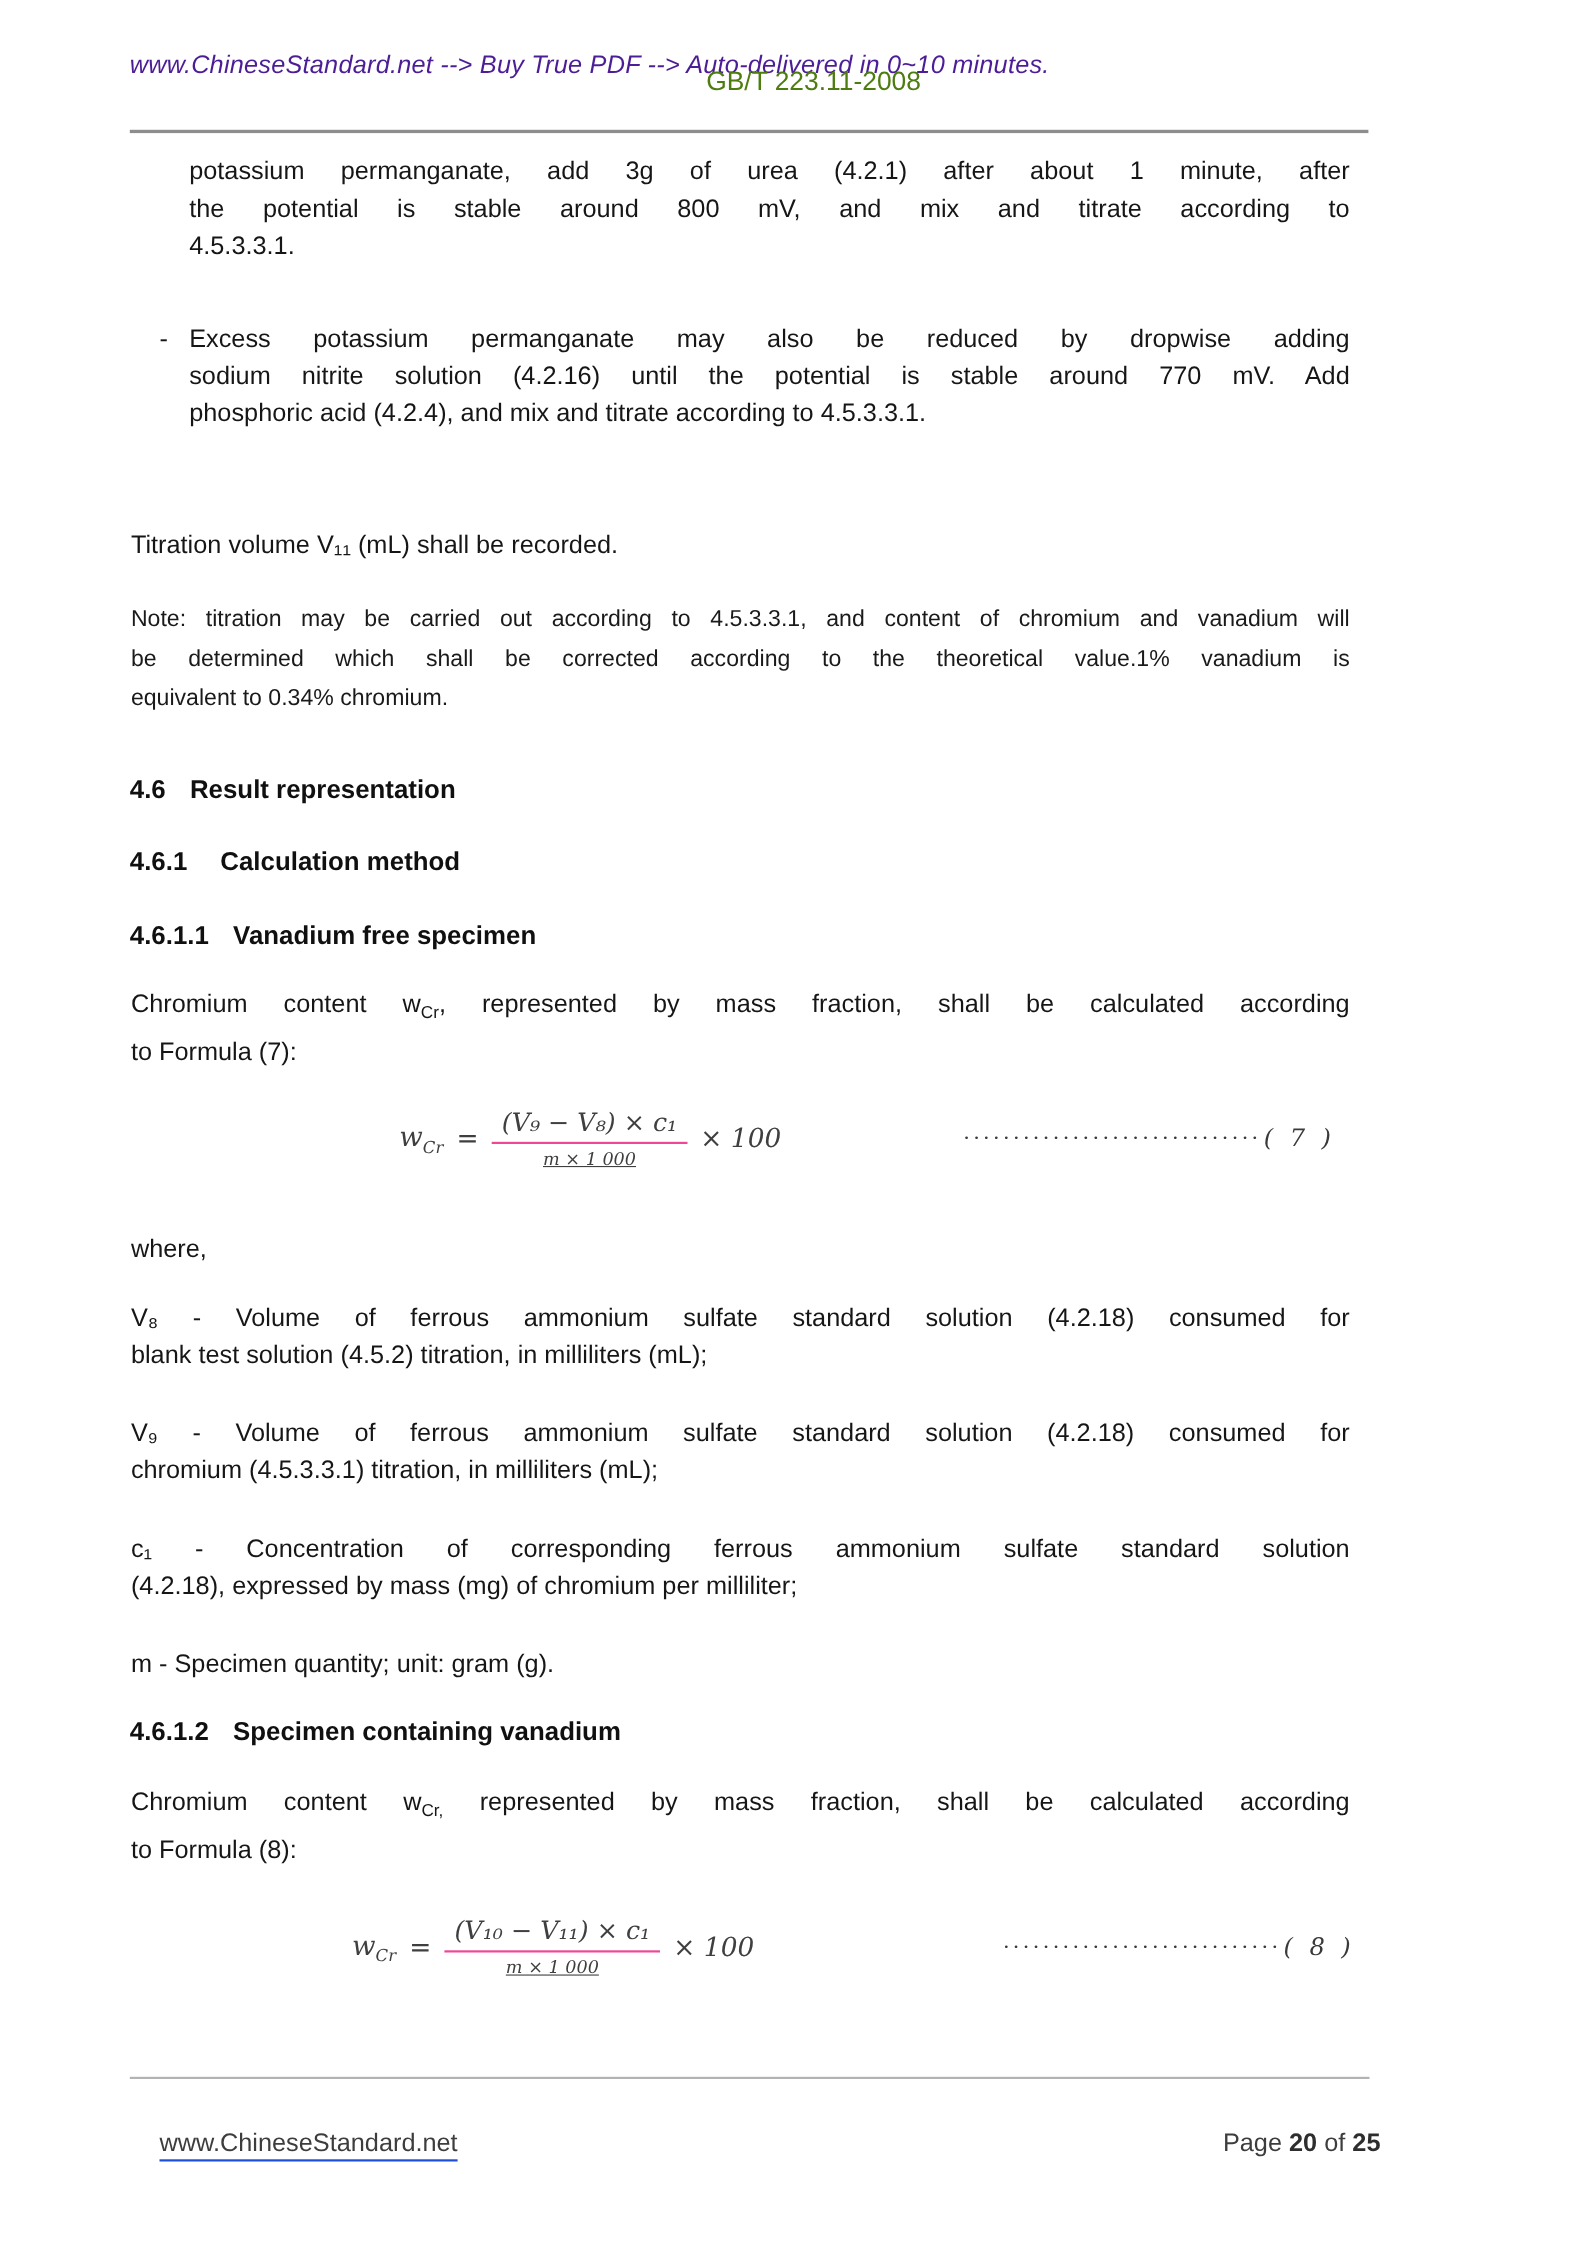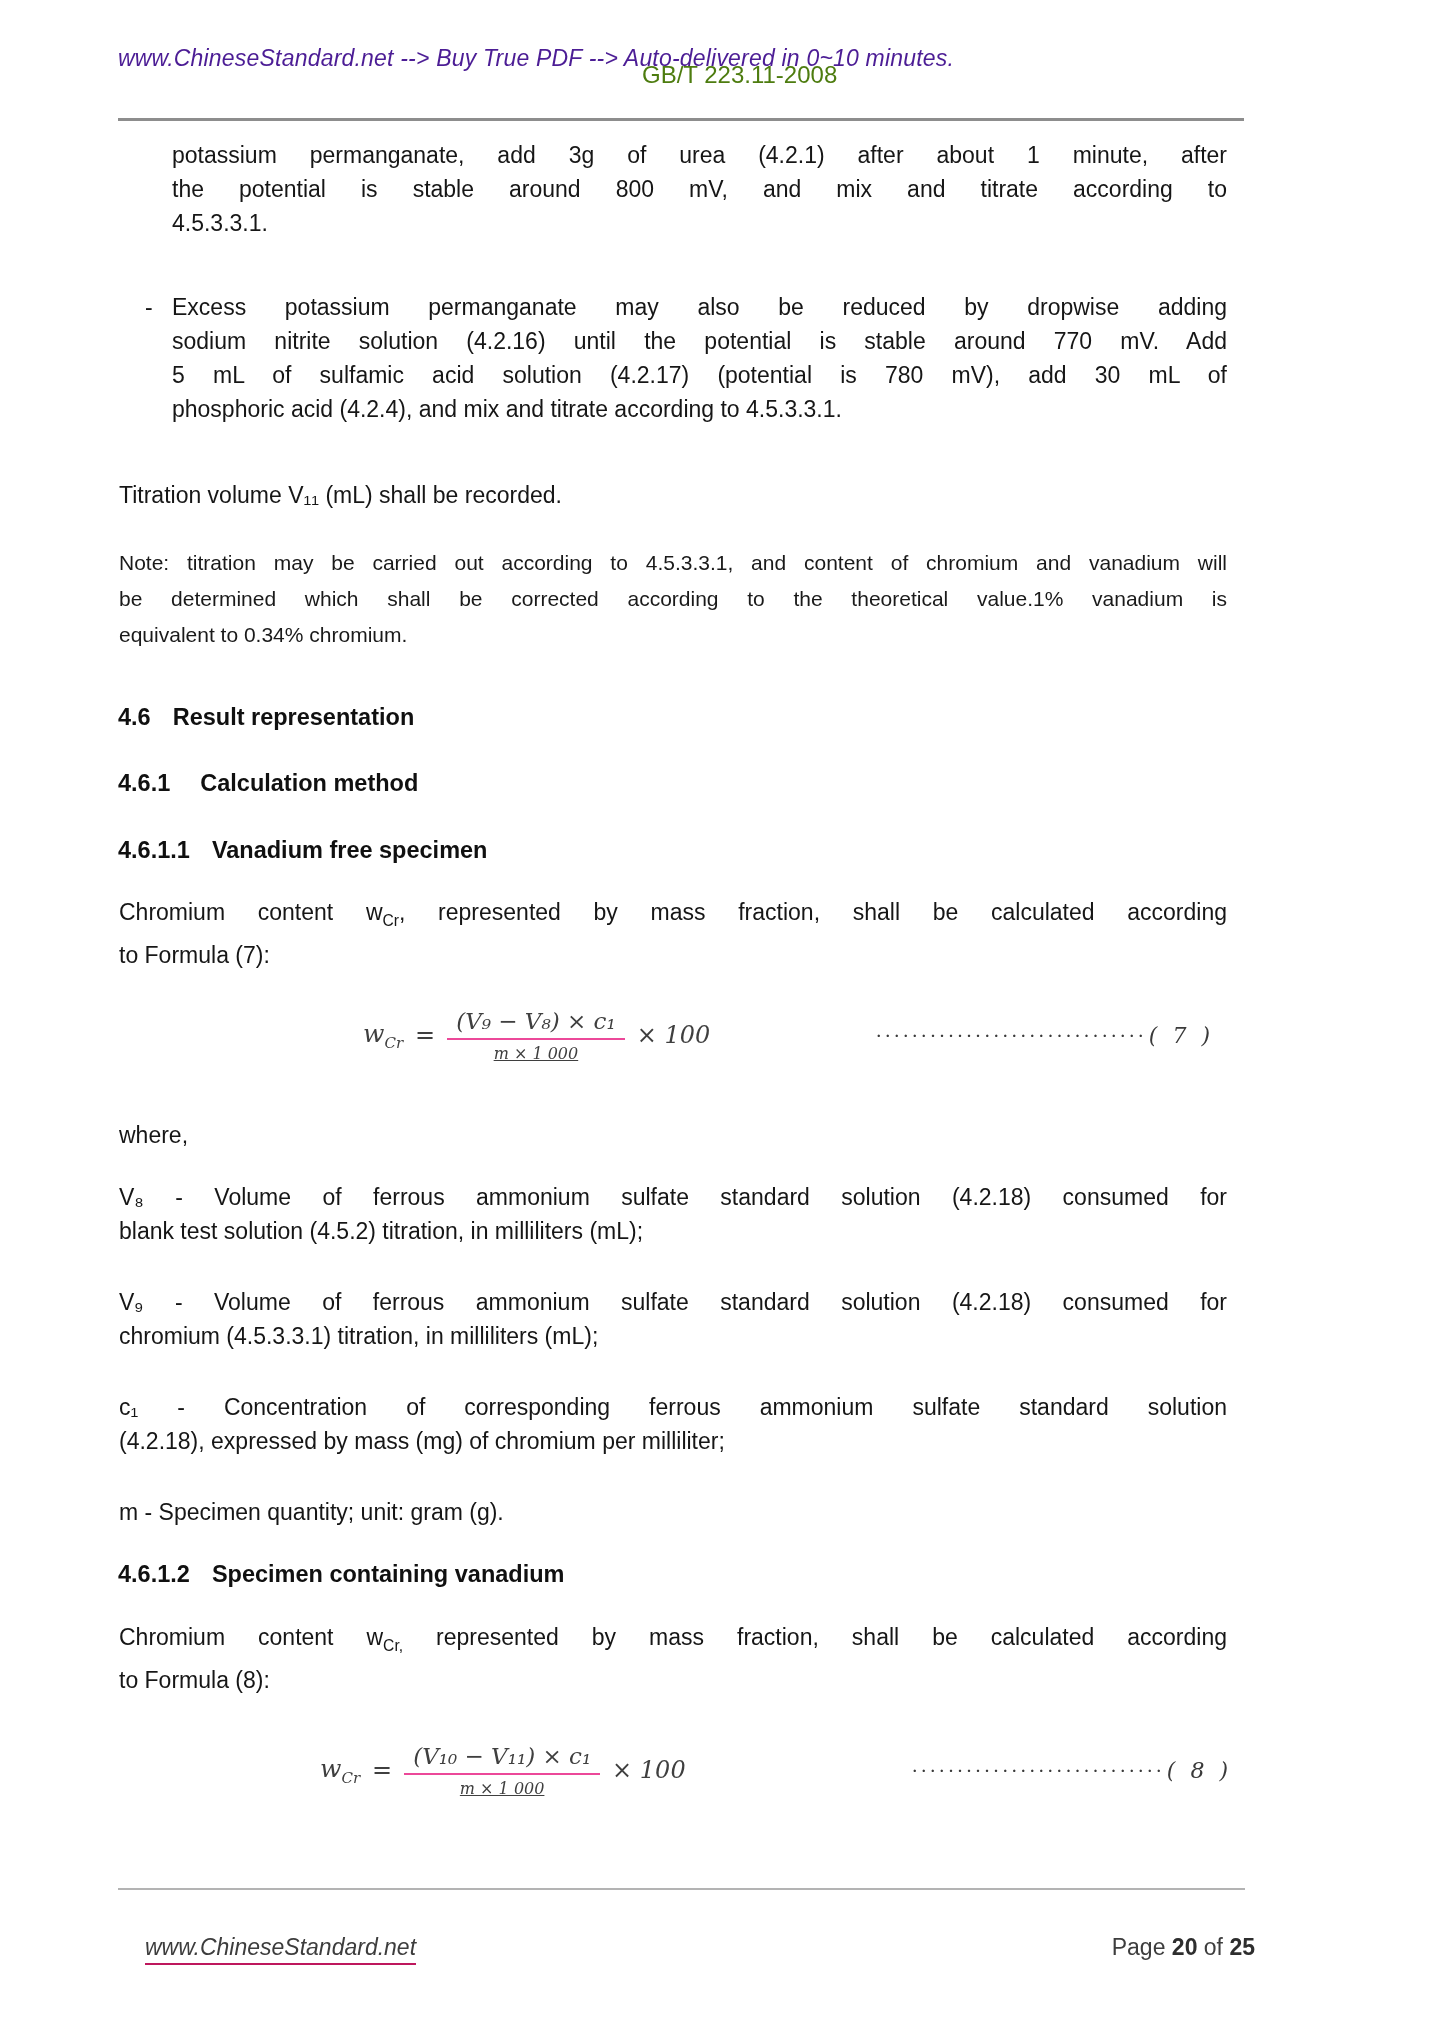--- a/index.html
+++ b/index.html
@@ -42,21 +42,21 @@
   .flhs sub{font-size:15px;}
   .frac{display:inline-flex;flex-direction:column;align-items:center;}
   .fnum{font-size:23px;padding:0 9px 4px;border-bottom:2px solid #ec4899;white-space:nowrap;}
   .fden{font-size:16px;padding-top:4px;white-space:nowrap;text-decoration:underline;}
   .fnumber{margin-left:auto;display:flex;align-items:center;white-space:nowrap;}
   .leader{font-style:normal;font-size:19px;letter-spacing:3px;color:#3a3a3a;}
   .fno{font-size:22px;letter-spacing:4px;margin-left:2px;color:#3a3a3a;}
   
   .rule-bottom{position:absolute;left:118px;top:1888px;width:1127px;height:2px;background:#b3b3b3;}
   .footer{position:absolute;left:145px;top:1934px;width:1110px;display:flex;justify-content:space-between;align-items:baseline;font-size:23px;color:#3d3d3d;}
-  .fsite{border-bottom:2px solid #be185d;padding-bottom:2px;cursor:pointer;font-style:italic;}
+  .fsite{border-bottom:2px solid #1d4ed8;padding-bottom:2px;cursor:pointer;}
   .fpage b{color:#2e2e2e;}
 </style>
 </head>
 <body>
 
 <div class="page">
 
   <div class="hline">www.ChineseStandard.net --&gt; Buy True PDF --&gt; Auto-delivered in 0~10 minutes.</div>
   <div class="hstd">GB/T 223.11-2008</div>
   <div class="rule-top"></div>
@@ -65,21 +65,20 @@
     <div class="jl">potassium permanganate, add 3g of urea (4.2.1) after about 1 minute, after</div>
     <div class="jl">the potential is stable around 800 mV, and mix and titrate according to</div>
     <div class="ll">4.5.3.3.1.</div>
   </div>
 
   <div class="blk p2wrap" style="top:290px">
     <span class="dashcol">-</span>
     <div class="p2txt">
       <div class="jl">Excess potassium permanganate may also be reduced by dropwise adding</div>
       <div class="jl">sodium nitrite solution (4.2.16) until the potential is stable around 770 mV. Add</div>
-      <div class="jl">5 mL of sulfamic acid solution (4.2.17) (potential is 780 mV), add 30 mL of</div>
       <div class="ll">phosphoric acid (4.2.4), and mix and titrate according to 4.5.3.3.1.</div>
     </div>
   </div>
 
   <div class="blk full ll" style="top:478px">Titration volume V₁₁ (mL) shall be recorded.</div>
 
   <div class="blk full note" style="top:545px">
     <div class="jl">Note: titration may be carried out according to 4.5.3.3.1, and content of chromium and vanadium will</div>
     <div class="jl">be determined which shall be corrected according to the theoretical value.1% vanadium is</div>
     <div class="ll">equivalent to 0.34% chromium.</div>

